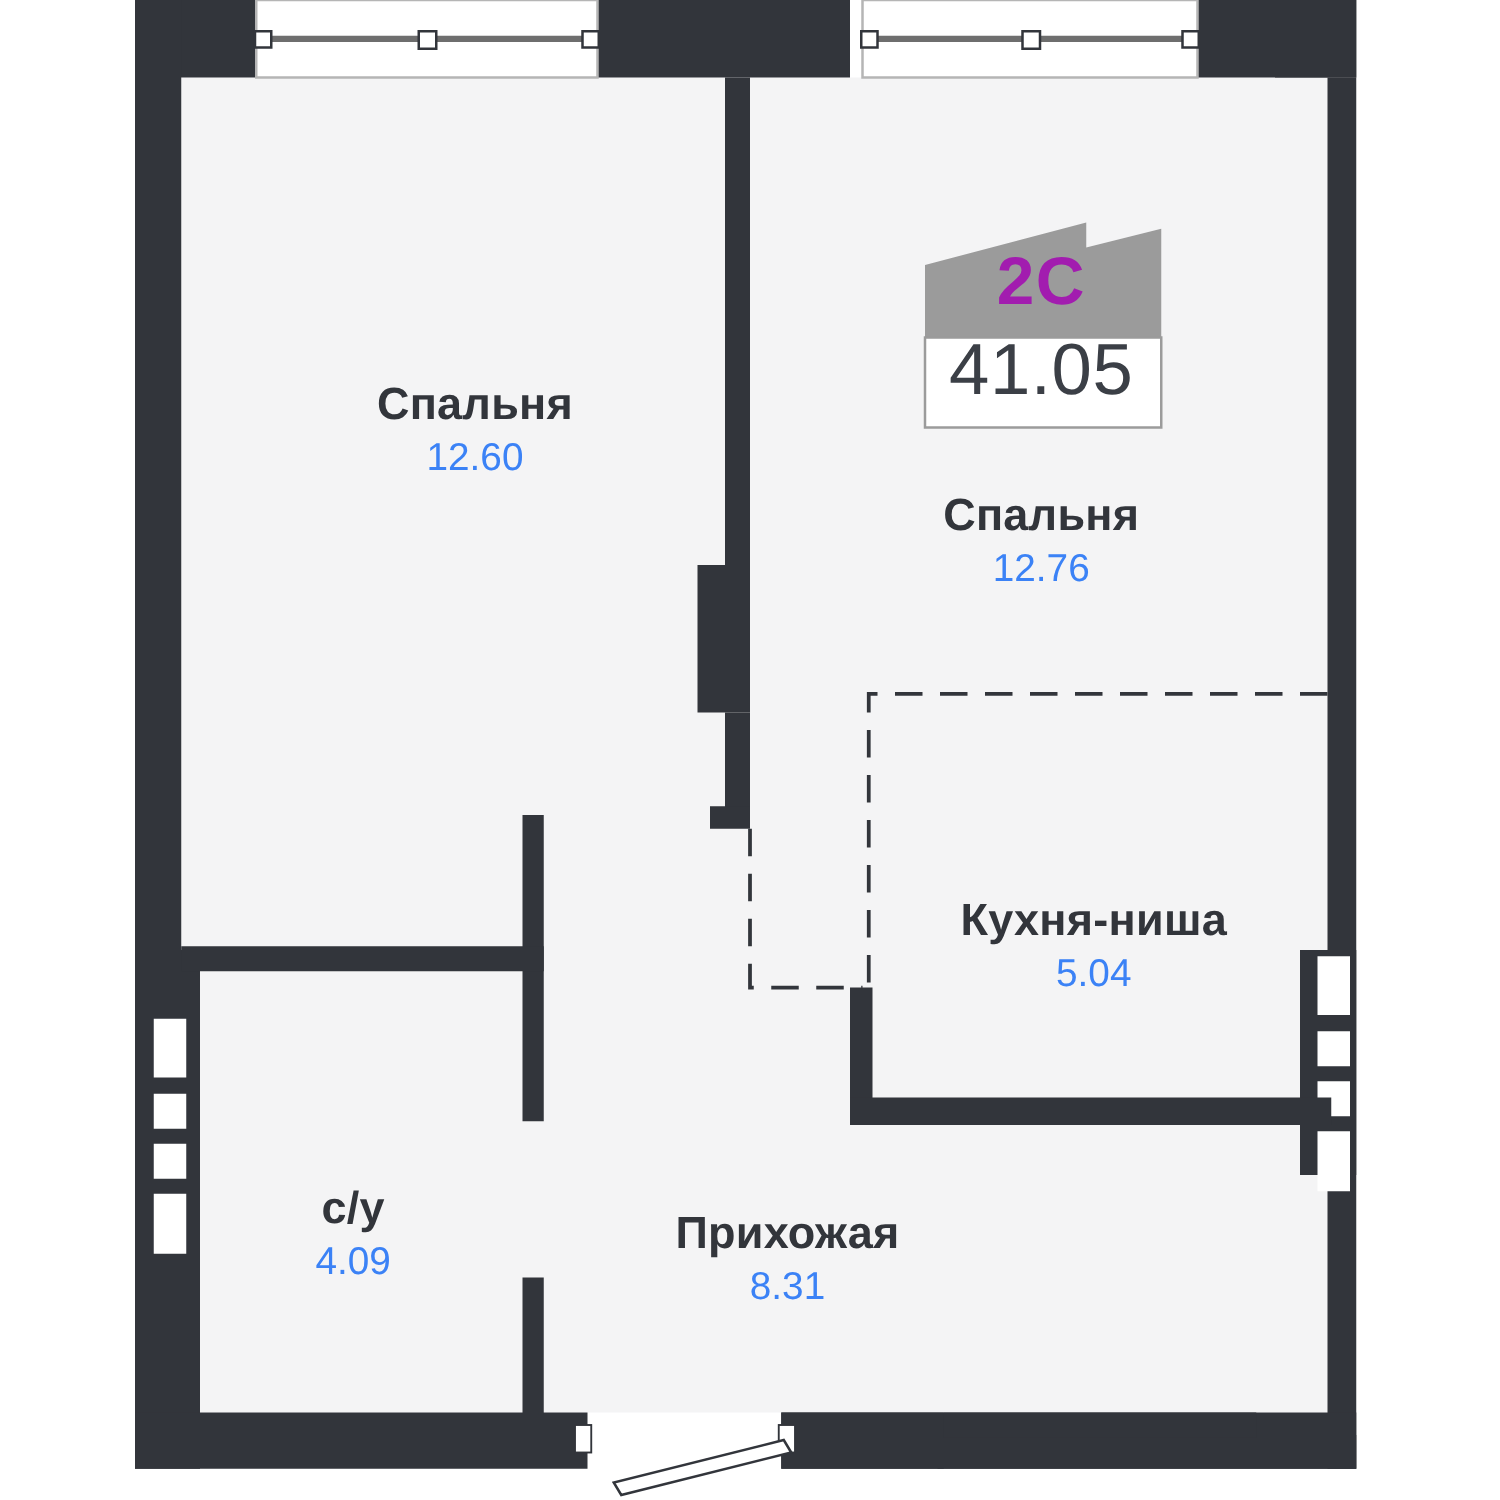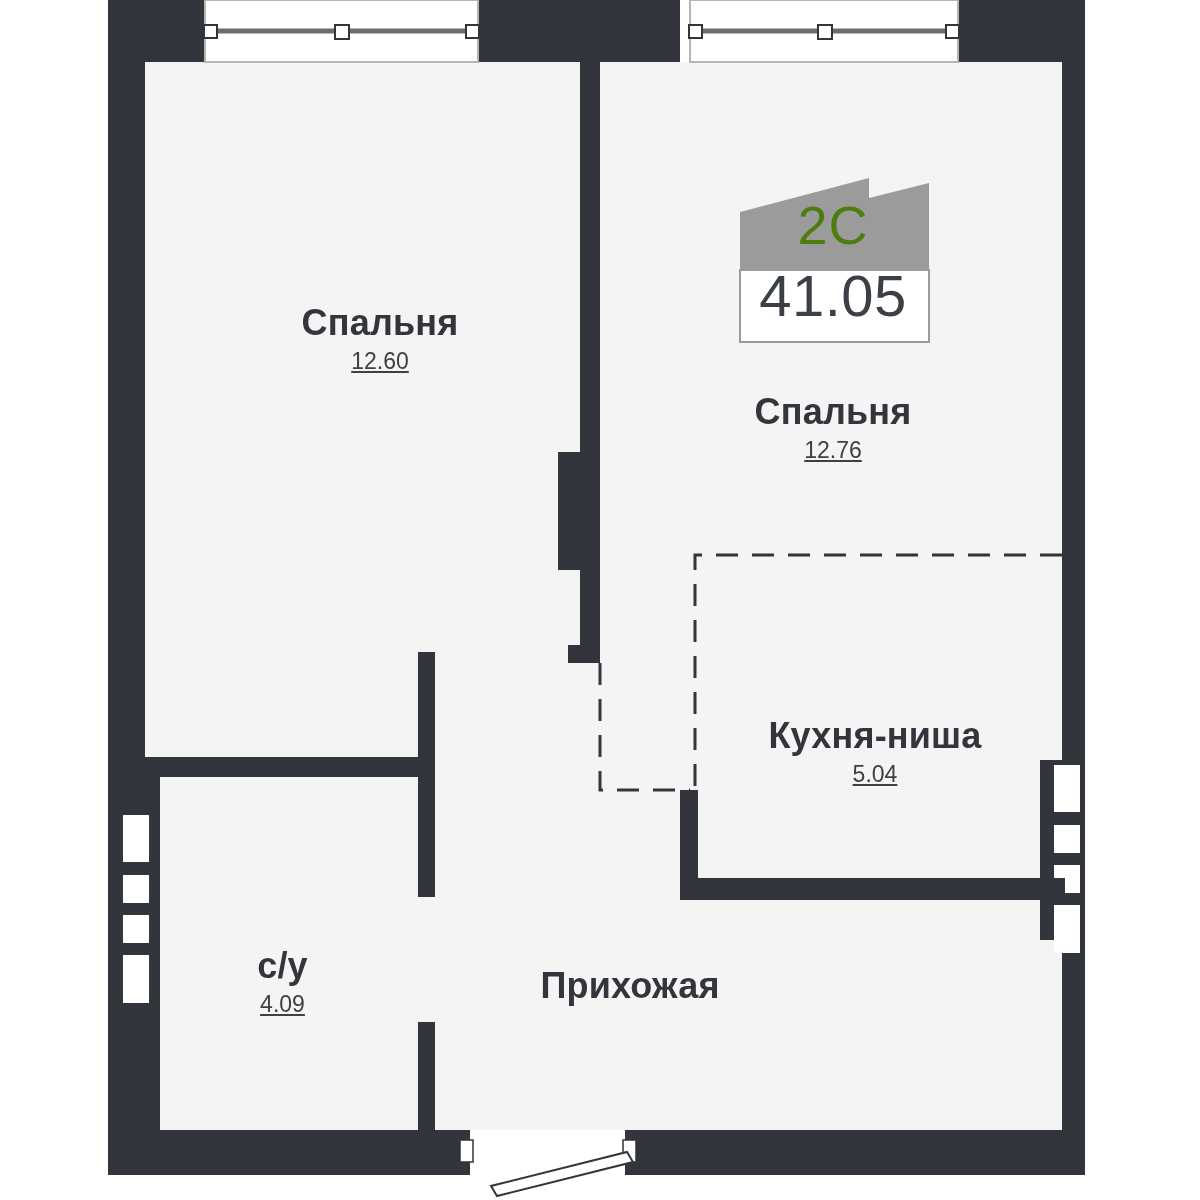--- a/index.html
+++ b/index.html
@@ -36,25 +36,24 @@
   }
   .room-label .r-name {
     display: block;
     font-size: 36px;
     font-weight: bold;
     letter-spacing: 0.2px;
     color: #32353b;
   }
   .room-label .r-area {
     display: block;
-    font-size: 23px;
+    font-size: 31px;
     font-weight: 400;
     margin-top: 9px;
-    color: #404040;
-    text-decoration: underline;
+    color: #3b82f6;
   }
   
   #badge {
     position: absolute;
     left: 733px;
     top: 170px;
     width: 200px;
     height: 175px;
   }
   #badge svg {
@@ -64,22 +63,22 @@
     width: 200px;
     height: 175px;
   }
   #badge .badge-type {
     position: absolute;
     left: 0;
     top: 28px;
     width: 200px;
     text-align: center;
     font-size: 54px;
-    font-weight: 400;
-    color: #4d7c0f;
+    font-weight: 700;
+    color: #a21caf;
     letter-spacing: 1px;
     line-height: 1;
   }
   #badge .badge-area {
     position: absolute;
     left: 0;
     top: 97px;
     width: 200px;
     text-align: center;
     font-size: 58px;
@@ -220,15 +219,16 @@
     <span class="r-area">5.04</span>
   </div>
 
   <div class="room-label" style="left:180px; top:948px; width:205px;">
     <span class="r-name">с/у</span>
     <span class="r-area">4.09</span>
   </div>
 
   <div class="room-label" style="left:505px; top:968px; width:250px;">
     <span class="r-name">Прихожая</span>
+    <span class="r-area">8.31</span>
   </div>
 
 </div>
 
 </body></html>

